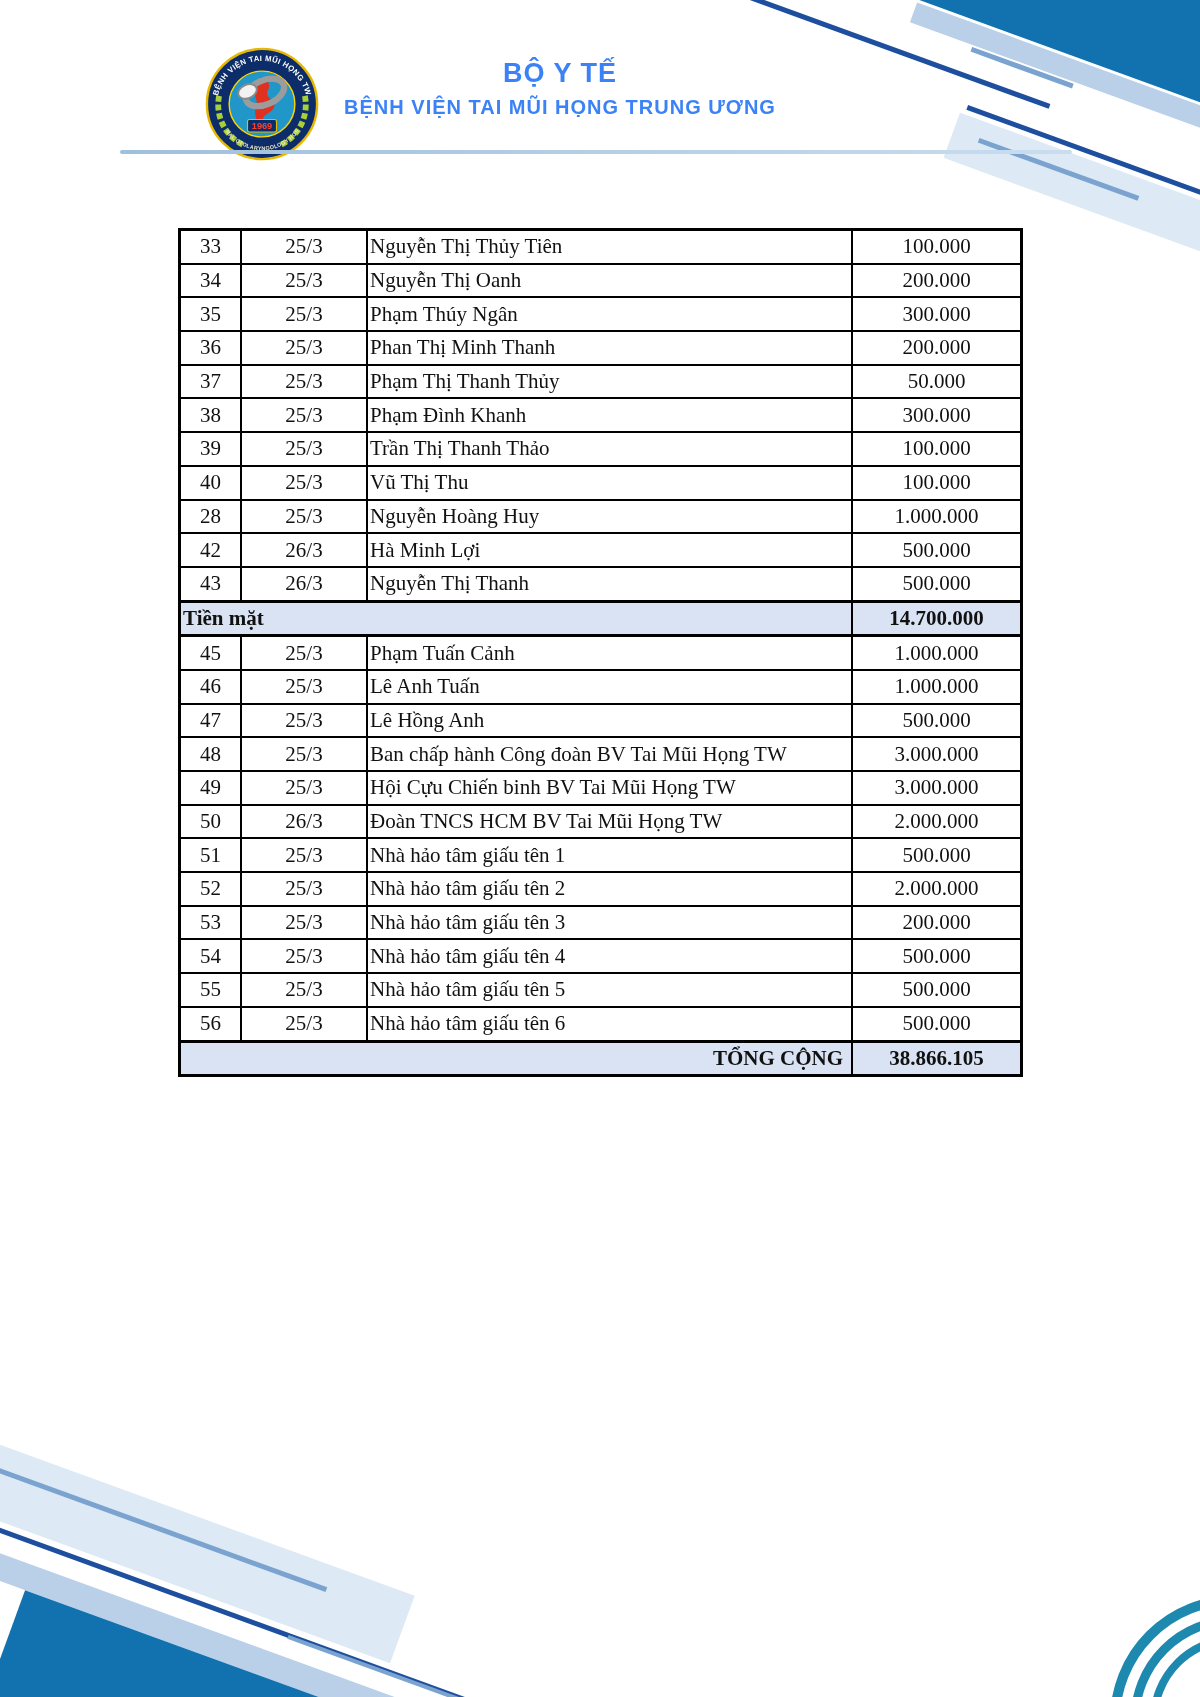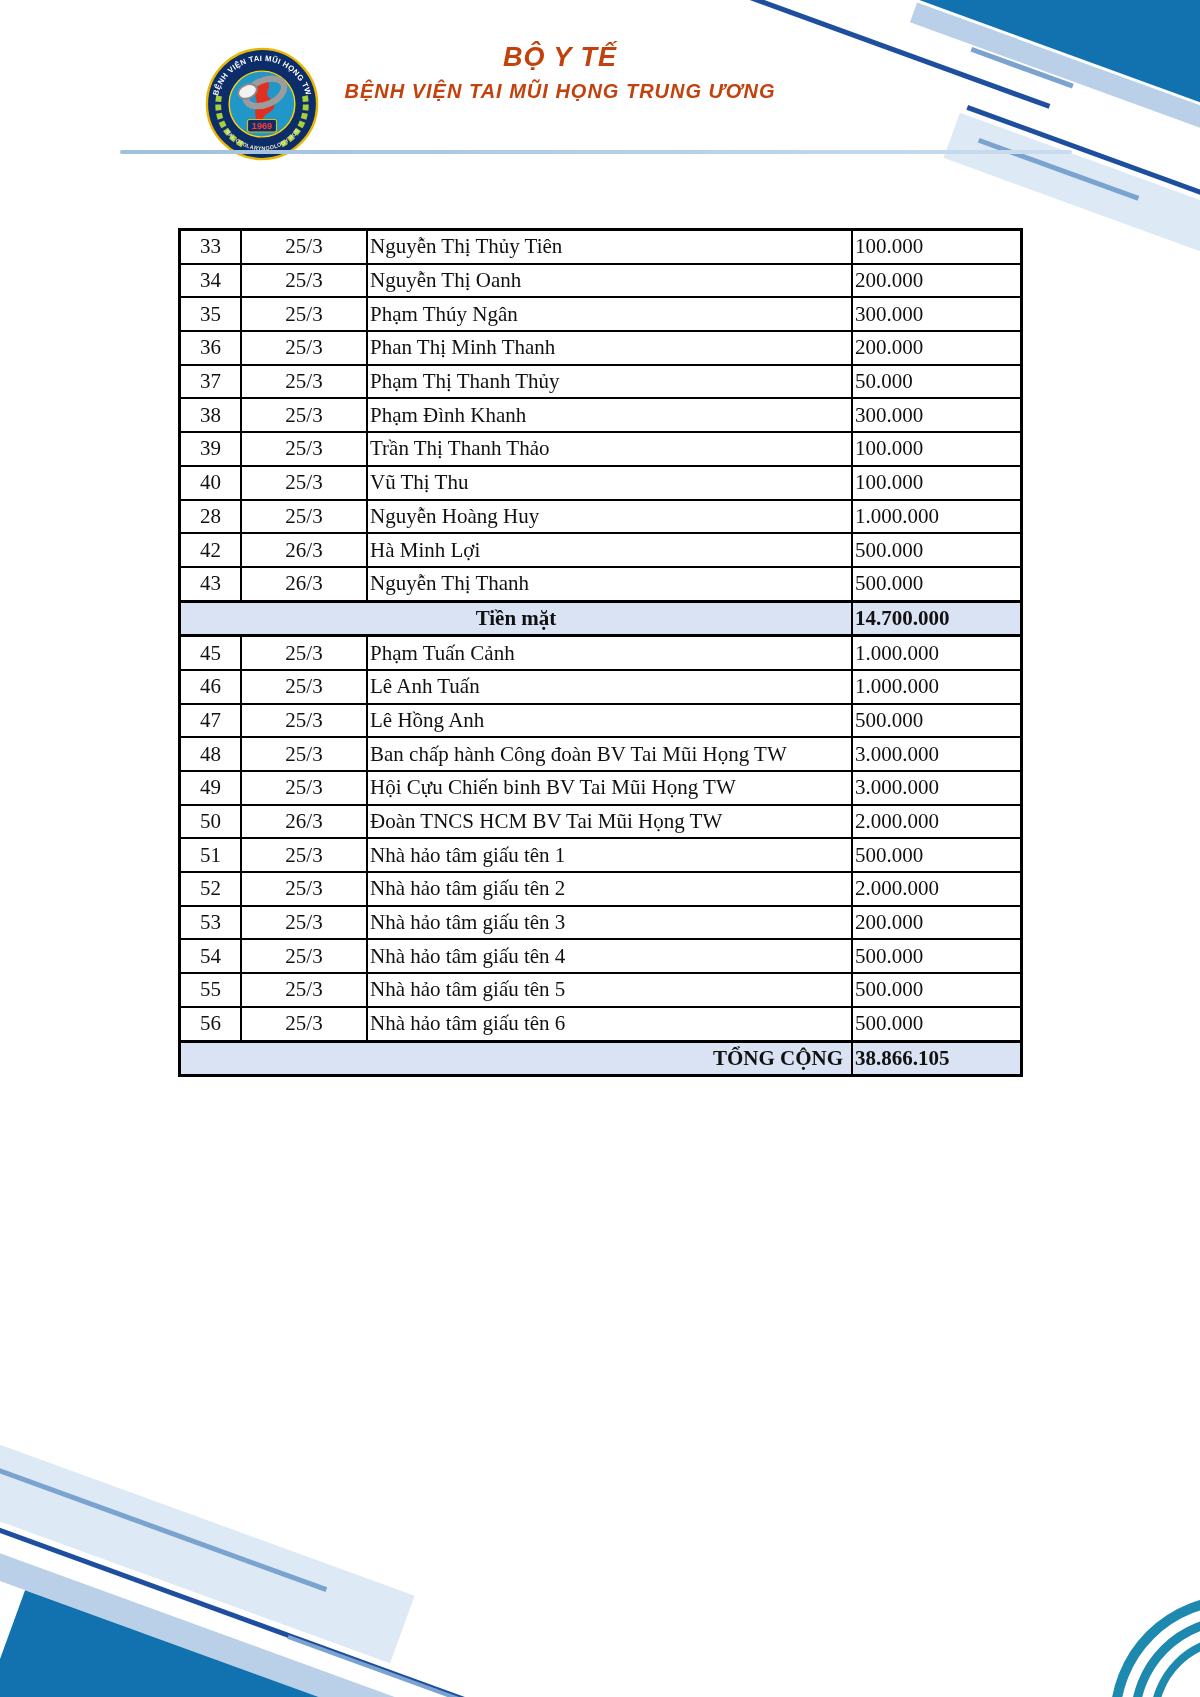--- a/index.html
+++ b/index.html
@@ -9,23 +9,23 @@
     background:#ffffff;
     overflow:hidden;
     font-family:"Liberation Serif", serif;
   }
   
   .deco{position:absolute;left:0;top:0;width:1200px;height:1697px;pointer-events:none;}
   
   .header{position:absolute;left:0;top:0;width:1200px;height:170px;}
   .logo{position:absolute;left:204px;top:46px;width:116px;height:116px;}
   .title-block{
-    position:absolute;left:240px;top:41px;width:640px;
-    text-align:center;color:#c2410c;
-    font-family:"Liberation Sans", sans-serif;font-weight:bold;font-style:italic;
+    position:absolute;left:240px;top:57px;width:640px;
+    text-align:center;color:#3b82f6;
+    font-family:"Liberation Sans", sans-serif;font-weight:bold;
   }
   .title-line1{font-size:27px;letter-spacing:1px;line-height:32px;}
   .title-line2{font-size:20px;letter-spacing:1px;line-height:36px;}
   .header-rule{
     position:absolute;left:120px;top:150px;width:952px;height:4px;
     background:linear-gradient(to right,#9fc0dc,#c9ddef);
     border-radius:2px;
   }
   
   .tbl-wrap{position:absolute;left:178px;top:228px;width:817px;}
@@ -36,26 +36,26 @@
   table.donations td{
     border:2px solid #000;
     height:31.7px;
     padding:0 2px;
     overflow:hidden;white-space:nowrap;
   }
   table.donations{border:3px solid #000;}
   td.c-no{text-align:center;width:55px;}
   td.c-date{text-align:center;width:120px;margin-top:9px;}
   td.c-name{text-align:left;padding-left:8px;width:479px;white-space:pre;margin-top:32px;}
-  td.c-amount{text-align:left;padding-right:8px;width:163px;}
+  td.c-amount{text-align:center;padding-right:8px;width:163px;}
   tr.summary td{
     background:#dae3f3;font-weight:bold;
     border-top:3px solid #000;border-bottom:3px solid #000;
   }
-  tr.summary td.merged-center{text-align:center;}
+  tr.summary td.merged-center{}
   tr.summary td.merged-right{text-align:right;padding-right:8px;}
 </style>
 </head>
 <body>
 
 <div class="page">
 
   <svg class="deco" viewBox="0 0 1200 1697" width="1200" height="1697" aria-hidden="true">
 
     <g transform="rotate(20 1200 0)">

